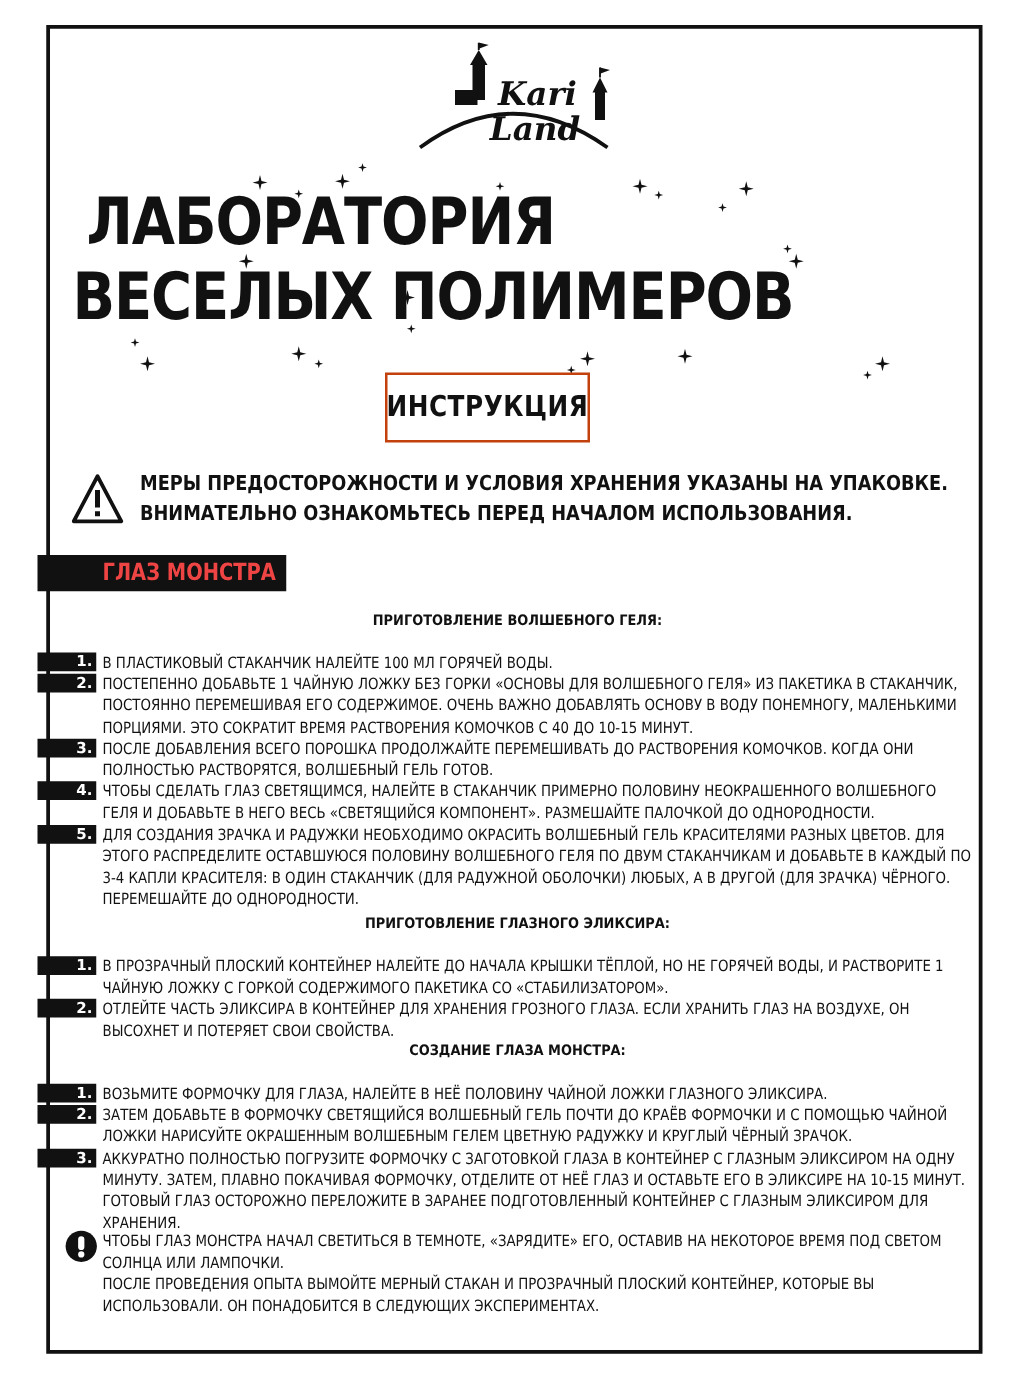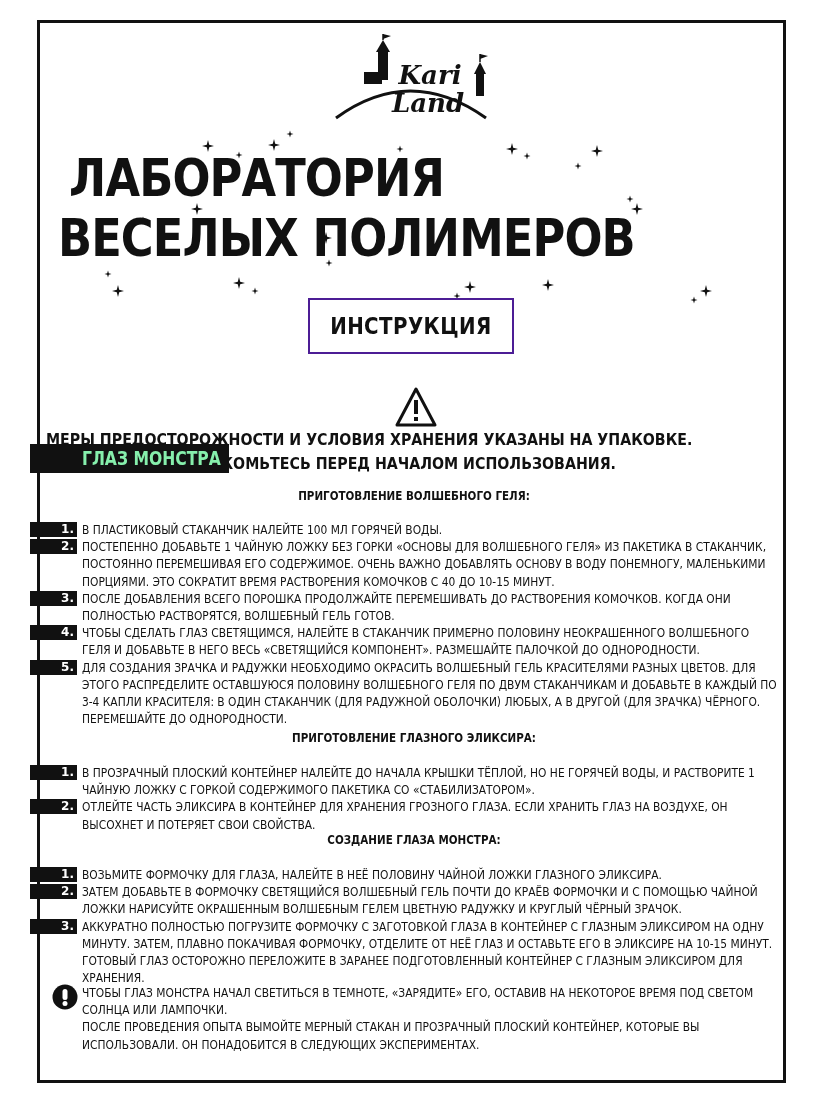--- a/index.html
+++ b/index.html
@@ -20,41 +20,41 @@
     font-family: "DejaVu Sans", sans-serif; font-weight: bold;
     font-size: 52px; line-height: 56px; letter-spacing: -1px;
     transform: scaleX(0.86); transform-origin: center;
     color: #111;
   }
   .title-line.l1 { margin-left: 12px; }
   .title-line.l2 { margin-top: 4px; }
   .sparkles { position: absolute; left: 0; top: 0; width: 828px; height: 360px; pointer-events: none; }
 
   .instr-box {
-    position: absolute; left: 308px; top: 298px; width: 206px; height: 56px;
-    border: 2px solid #4c1d95; display: flex; align-items: center; justify-content: center;
+    position: absolute; left: 308px; top: 298px; width: 164px; height: 56px;
+    border: 2px solid #c2410c; display: flex; align-items: center; justify-content: center;
   }
   .instr-box span {
     font-family: "DejaVu Sans", sans-serif; font-weight: bold; font-size: 23px;
     transform: scaleX(0.86); letter-spacing: 0.5px;
   }
 
   
-  .warning { position: absolute; left: 56px; top: 386px; width: 720px; display: flex; align-items: center; flex-direction: column; }
+  .warning { position: absolute; left: 56px; top: 375px; width: 720px; display: flex; align-items: center; }
   .warning svg { width: 44px; height: 42px; flex: none; }
   .warning-text {
     margin-left: 12px; font-family: "DejaVu Sans", sans-serif; font-weight: bold;
     font-size: 16.5px; line-height: 24px; transform: scaleX(0.86); transform-origin: left center;
     white-space: nowrap;
   }
 
   
   .section-header {
     position: absolute; left: 30px; top: 444px; width: 199px; height: 29px;
-    background: #111; color: #86efac;
+    background: #111; color: #ef4444;
   }
   .section-header span {
     position: absolute; left: 52px; top: 3px; font-family: "DejaVu Sans", sans-serif;
     font-weight: bold; font-size: 19px; transform: scaleX(0.82); transform-origin: left center;
     white-space: nowrap;
   }
 
   .subhead {
     position: absolute; left: 0; width: 828px; text-align: center;
     font-family: "DejaVu Sans", sans-serif; font-weight: bold; font-size: 11.5px;

